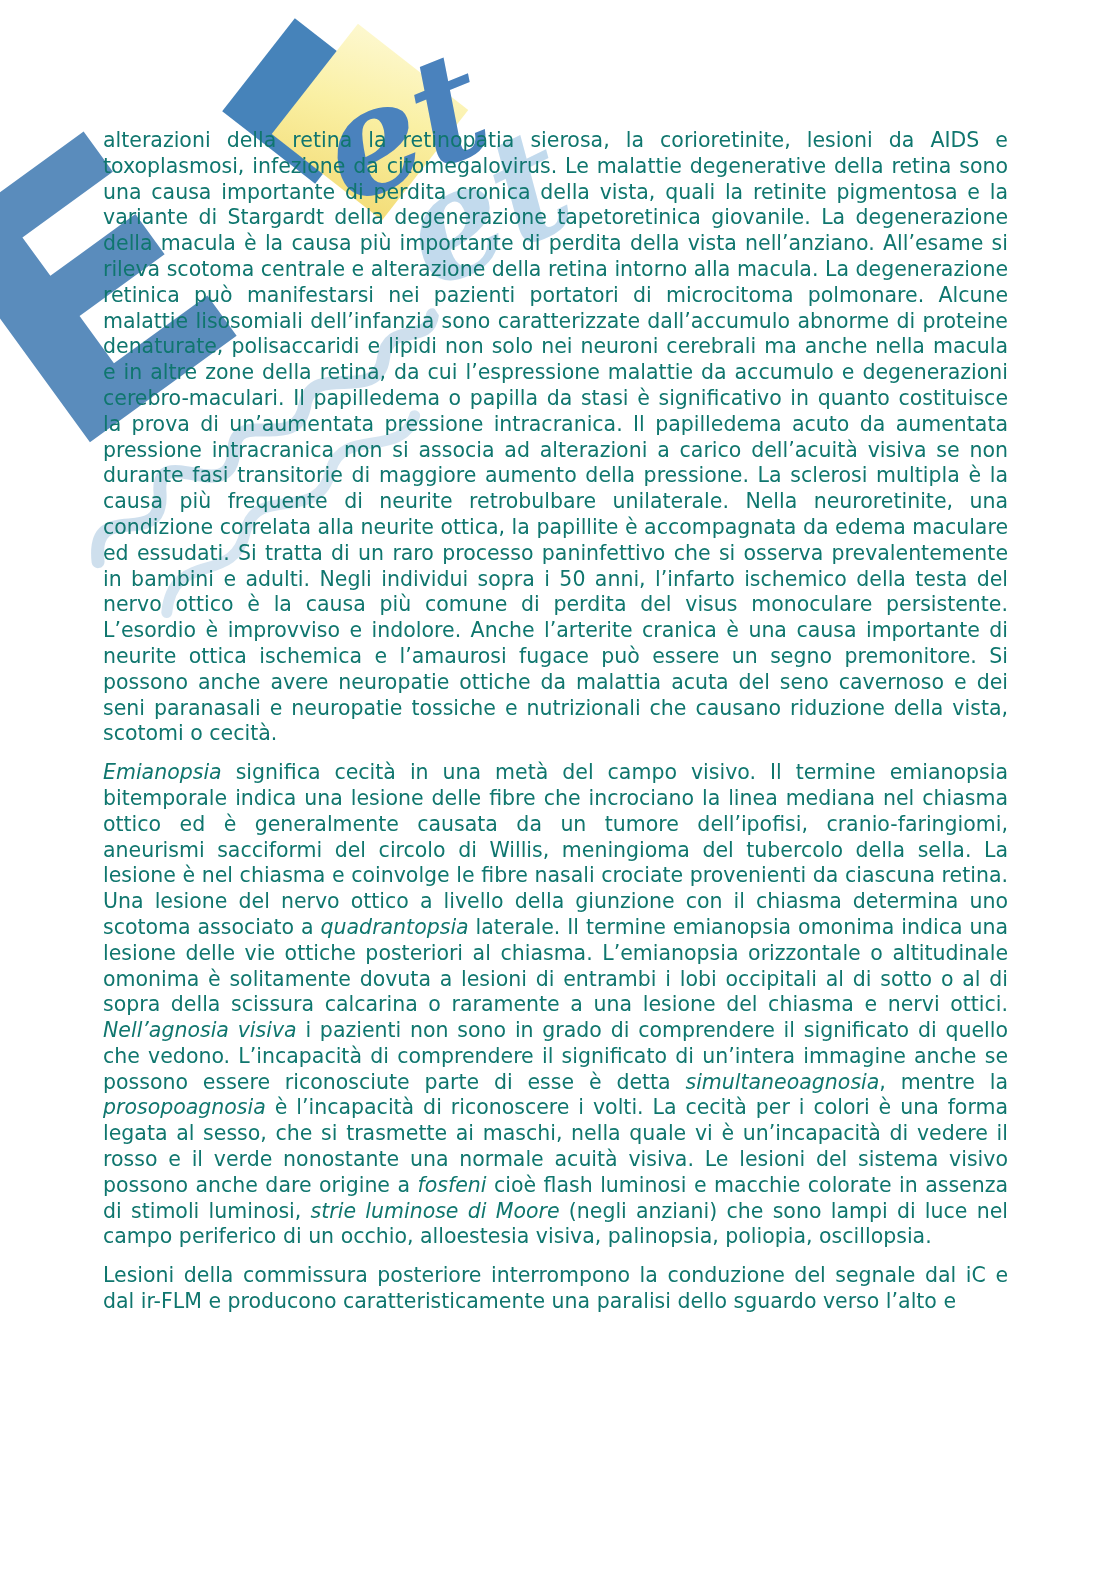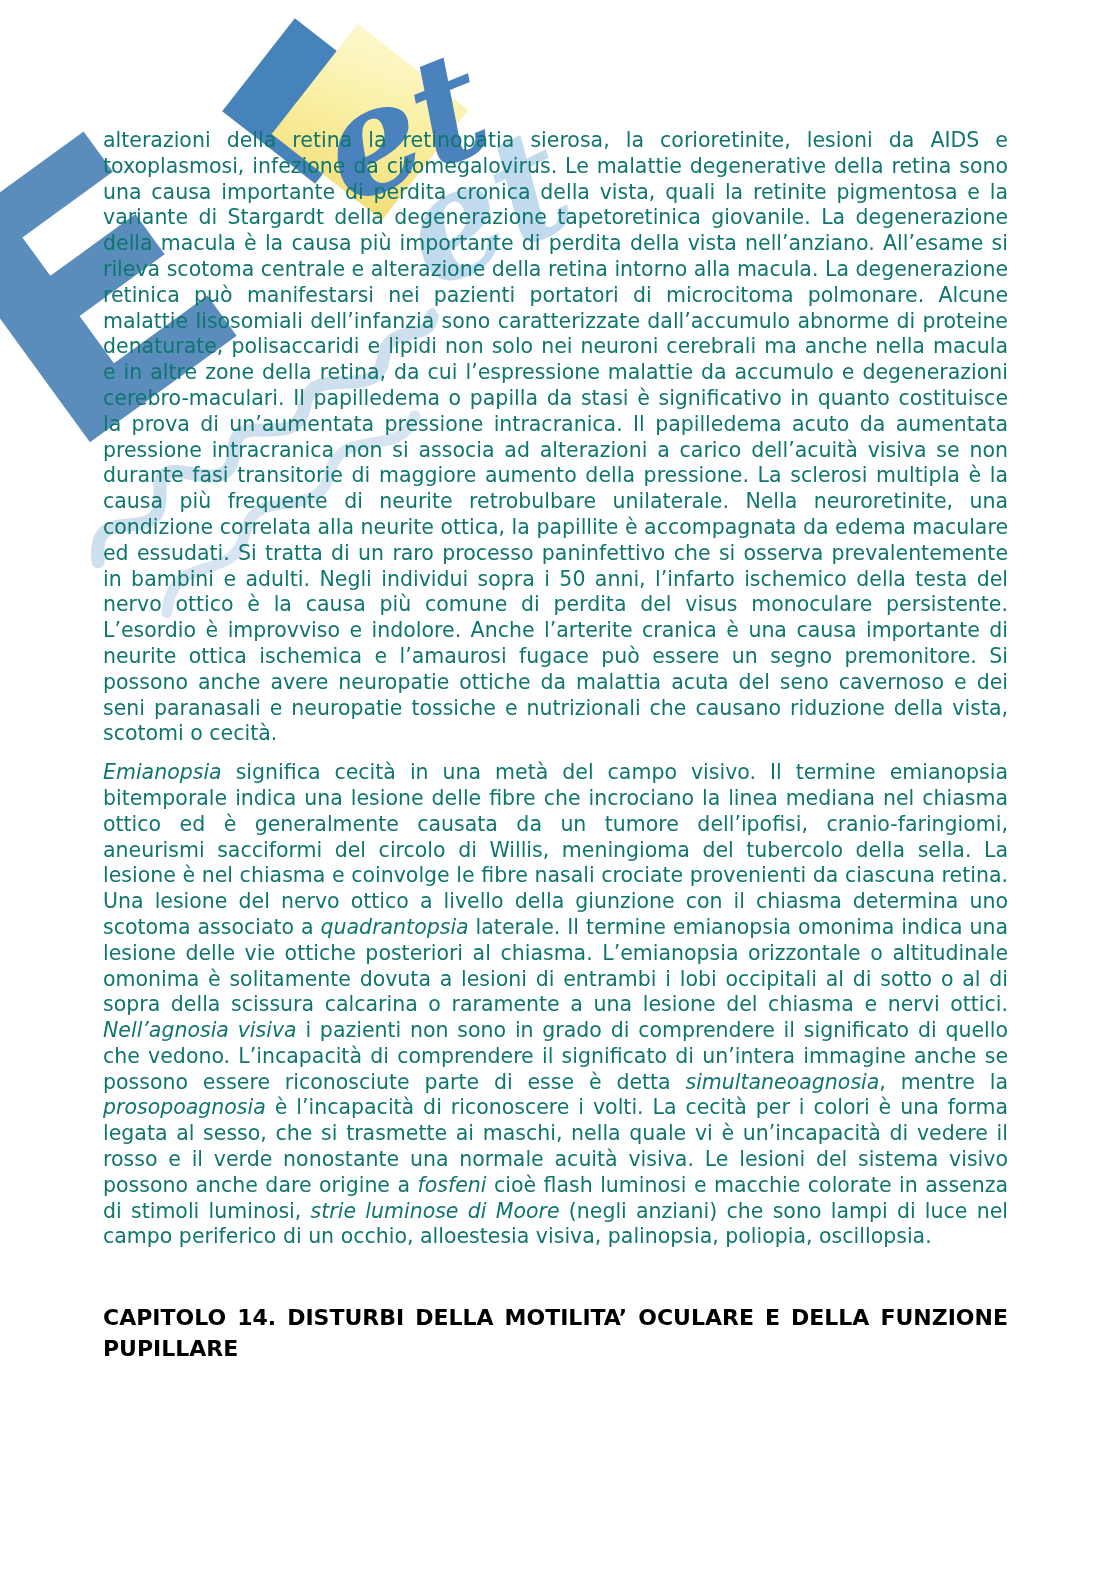--- a/index.html
+++ b/index.html
@@ -115,16 +115,16 @@
     <div class="wm-script">et</div>
     <svg class="wm-squiggle" width="430" height="240" viewBox="0 0 430 240">
       <path d="M10,120 C40,60 70,150 100,95 C125,50 150,150 185,100 C210,65 235,140 270,100 C300,70 330,140 360,105 C385,75 405,120 425,95" fill="none" stroke="#a7c6e0" stroke-width="13" stroke-linecap="round"></path>
       <path d="M40,200 C80,150 110,215 150,175 C185,140 215,210 255,170 C290,140 320,200 355,170" fill="none" stroke="#b6d0e6" stroke-width="11" stroke-linecap="round"></path>
     </svg>
   </div>
 
   <div class="content" id="doc-content">
       <p class="body-par"><span>alterazioni della retina la retinopatia sierosa, la corioretinite, lesioni da AIDS e toxoplasmosi, infezione da citomegalovirus. Le malattie degenerative della retina sono una causa importante di perdita cronica della vista, quali la retinite pigmentosa e la variante di Stargardt della degenerazione tapetoretinica giovanile. La degenerazione della macula è la causa più importante di perdita della vista nell’anziano. All’esame si rileva scotoma centrale e alterazione della retina intorno alla macula. La degenerazione retinica può manifestarsi nei pazienti portatori di microcitoma polmonare. Alcune malattie lisosomiali dell’infanzia sono caratterizzate dall’accumulo abnorme di proteine denaturate, polisaccaridi e lipidi non solo nei neuroni cerebrali ma anche nella macula e in altre zone della retina, da cui l’espressione malattie da accumulo e degenerazioni cerebro-maculari. Il papilledema o papilla da stasi è significativo in quanto costituisce la prova di un’aumentata pressione intracranica. Il papilledema acuto da aumentata pressione intracranica non si associa ad alterazioni a carico dell’acuità visiva se non durante fasi transitorie di maggiore aumento della pressione. La sclerosi multipla è la causa più frequente di neurite retrobulbare unilaterale. Nella neuroretinite, una condizione correlata alla neurite ottica, la papillite è accompagnata da edema maculare ed essudati. Si tratta di un raro processo paninfettivo che si osserva prevalentemente in bambini e adulti. Negli individui sopra i 50 anni, l’infarto ischemico della testa del nervo ottico è la causa più comune di perdita del visus monoculare persistente. L’esordio è improvviso e indolore. Anche l’arterite cranica è una causa importante di neurite ottica ischemica e l’amaurosi fugace può essere un segno premonitore. Si possono anche avere neuropatie ottiche da malattia acuta del seno cavernoso e dei seni paranasali e neuropatie tossiche e nutrizionali che causano riduzione della vista, scotomi o cecità.</span></p>
       <p class="body-par"><em>Emianopsia</em><span> significa cecità in una metà del campo visivo. Il termine emianopsia bitemporale indica una lesione delle fibre che incrociano la linea mediana nel chiasma ottico ed è generalmente causata da un tumore dell’ipofisi, cranio-faringiomi, aneurismi sacciformi del circolo di Willis, meningioma del tubercolo della sella. La lesione è nel chiasma e coinvolge le fibre nasali crociate provenienti da ciascuna retina. Una lesione del nervo ottico a livello della giunzione con il chiasma determina uno scotoma associato a </span><em>quadrantopsia</em><span> laterale. Il termine emianopsia omonima indica una lesione delle vie ottiche posteriori al chiasma. L’emianopsia orizzontale o altitudinale omonima è solitamente dovuta a lesioni di entrambi i lobi occipitali al di sotto o al di sopra della scissura calcarina o raramente a una lesione del chiasma e nervi ottici. </span><em>Nell’agnosia visiva</em><span> i pazienti non sono in grado di comprendere il significato di quello che vedono. L’incapacità di comprendere il significato di un’intera immagine anche se possono essere riconosciute parte di esse è detta </span><em>simultaneoagnosia</em><span>, mentre la </span><em>prosopoagnosia</em><span> è l’incapacità di riconoscere i volti. La cecità per i colori è una forma legata al sesso, che si trasmette ai maschi, nella quale vi è un’incapacità di vedere il rosso e il verde nonostante una normale acuità visiva. Le lesioni del sistema visivo possono anche dare origine a </span><em>fosfeni</em><span> cioè flash luminosi e macchie colorate in assenza di stimoli luminosi, </span><em>strie luminose di Moore</em><span> (negli anziani) che sono lampi di luce nel campo periferico di un occhio, alloestesia visiva, palinopsia, poliopia, oscillopsia.</span></p>
-      <h2 class="section-heading"><span>CAPITOLO 14. DISTURBI DELLA MOTILITA’ OCULARE E DELLA FUNZIONE PUPILLARE</span></h2>
+      <p class="body-par"><span>Lesioni della commissura posteriore interrompono la conduzione del segnale dal iC e dal ir-FLM e producono caratteristicamente una paralisi dello sguardo verso l’alto e</span></p>
     </div>
 
 </div>
 
 </body></html>

